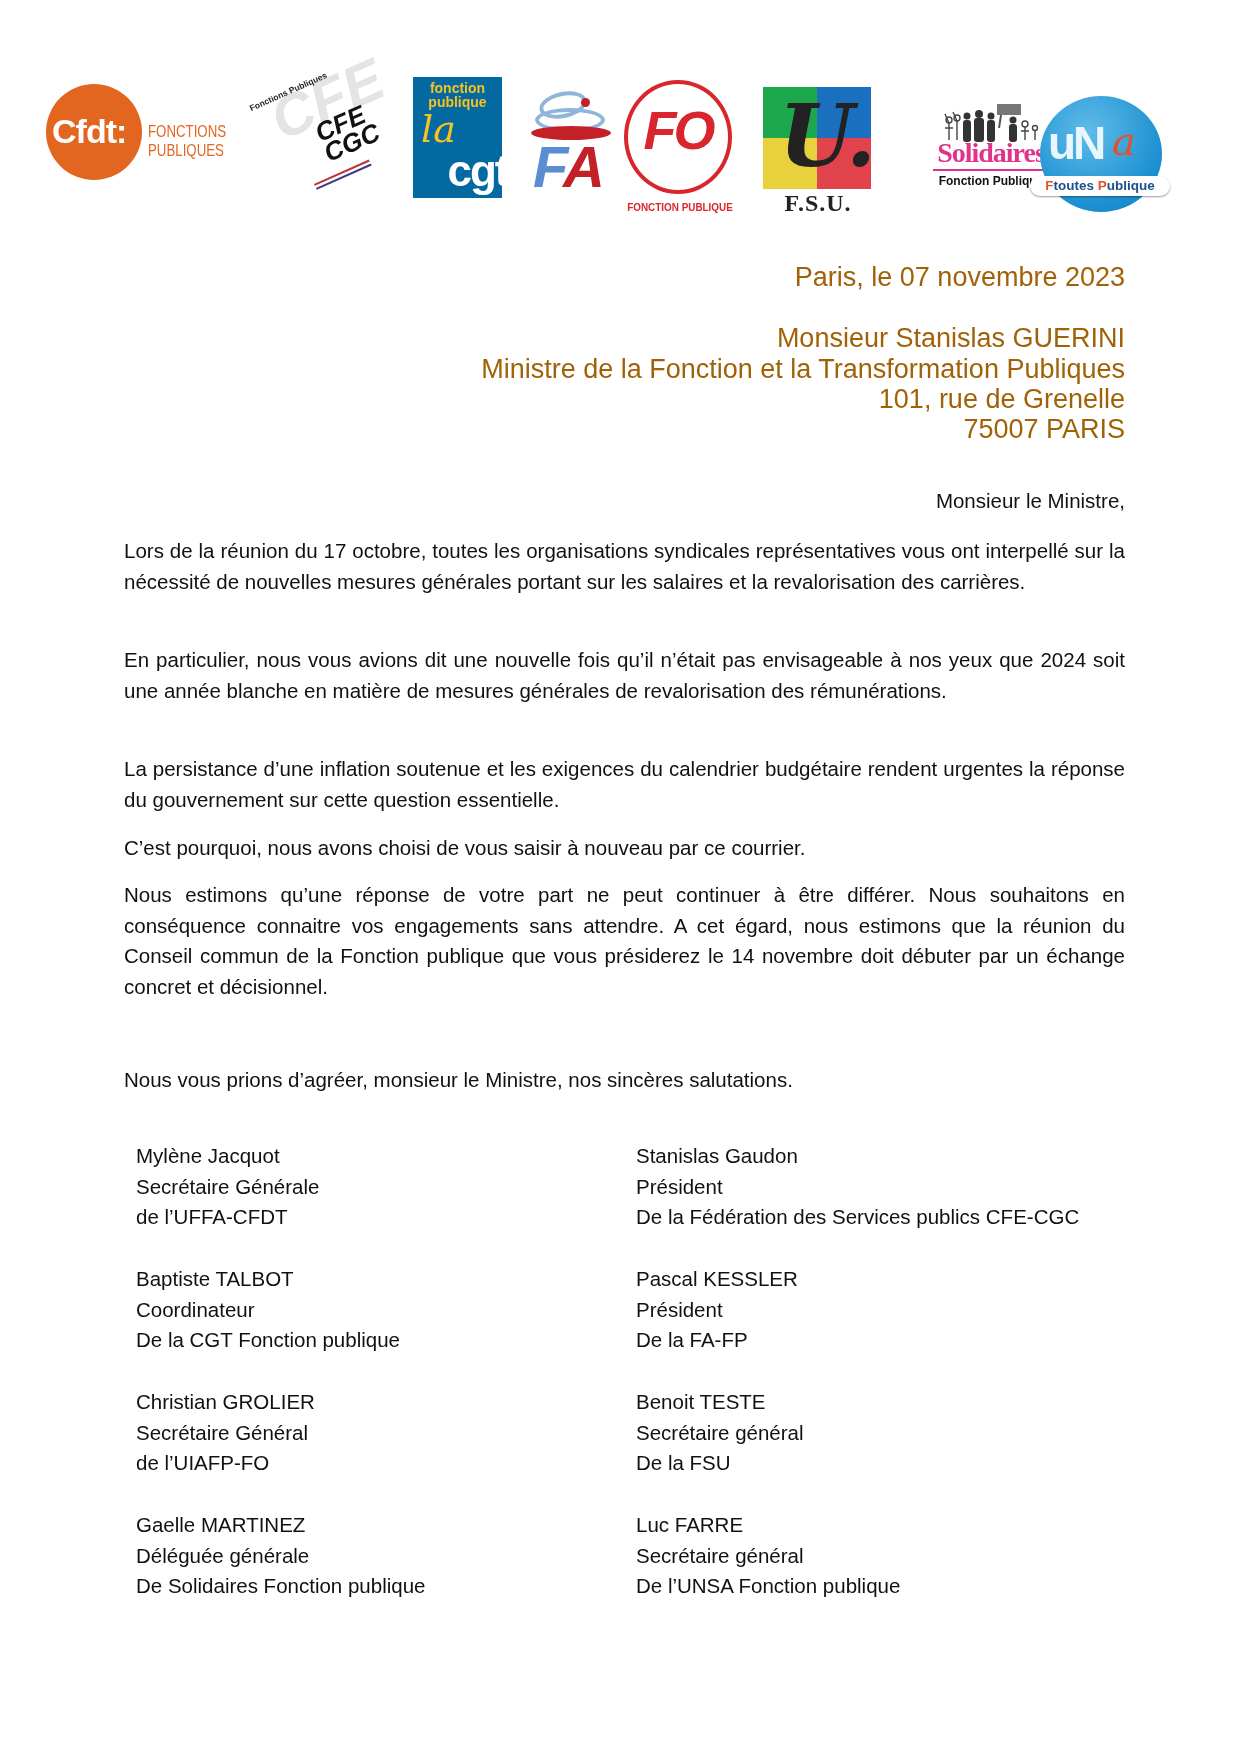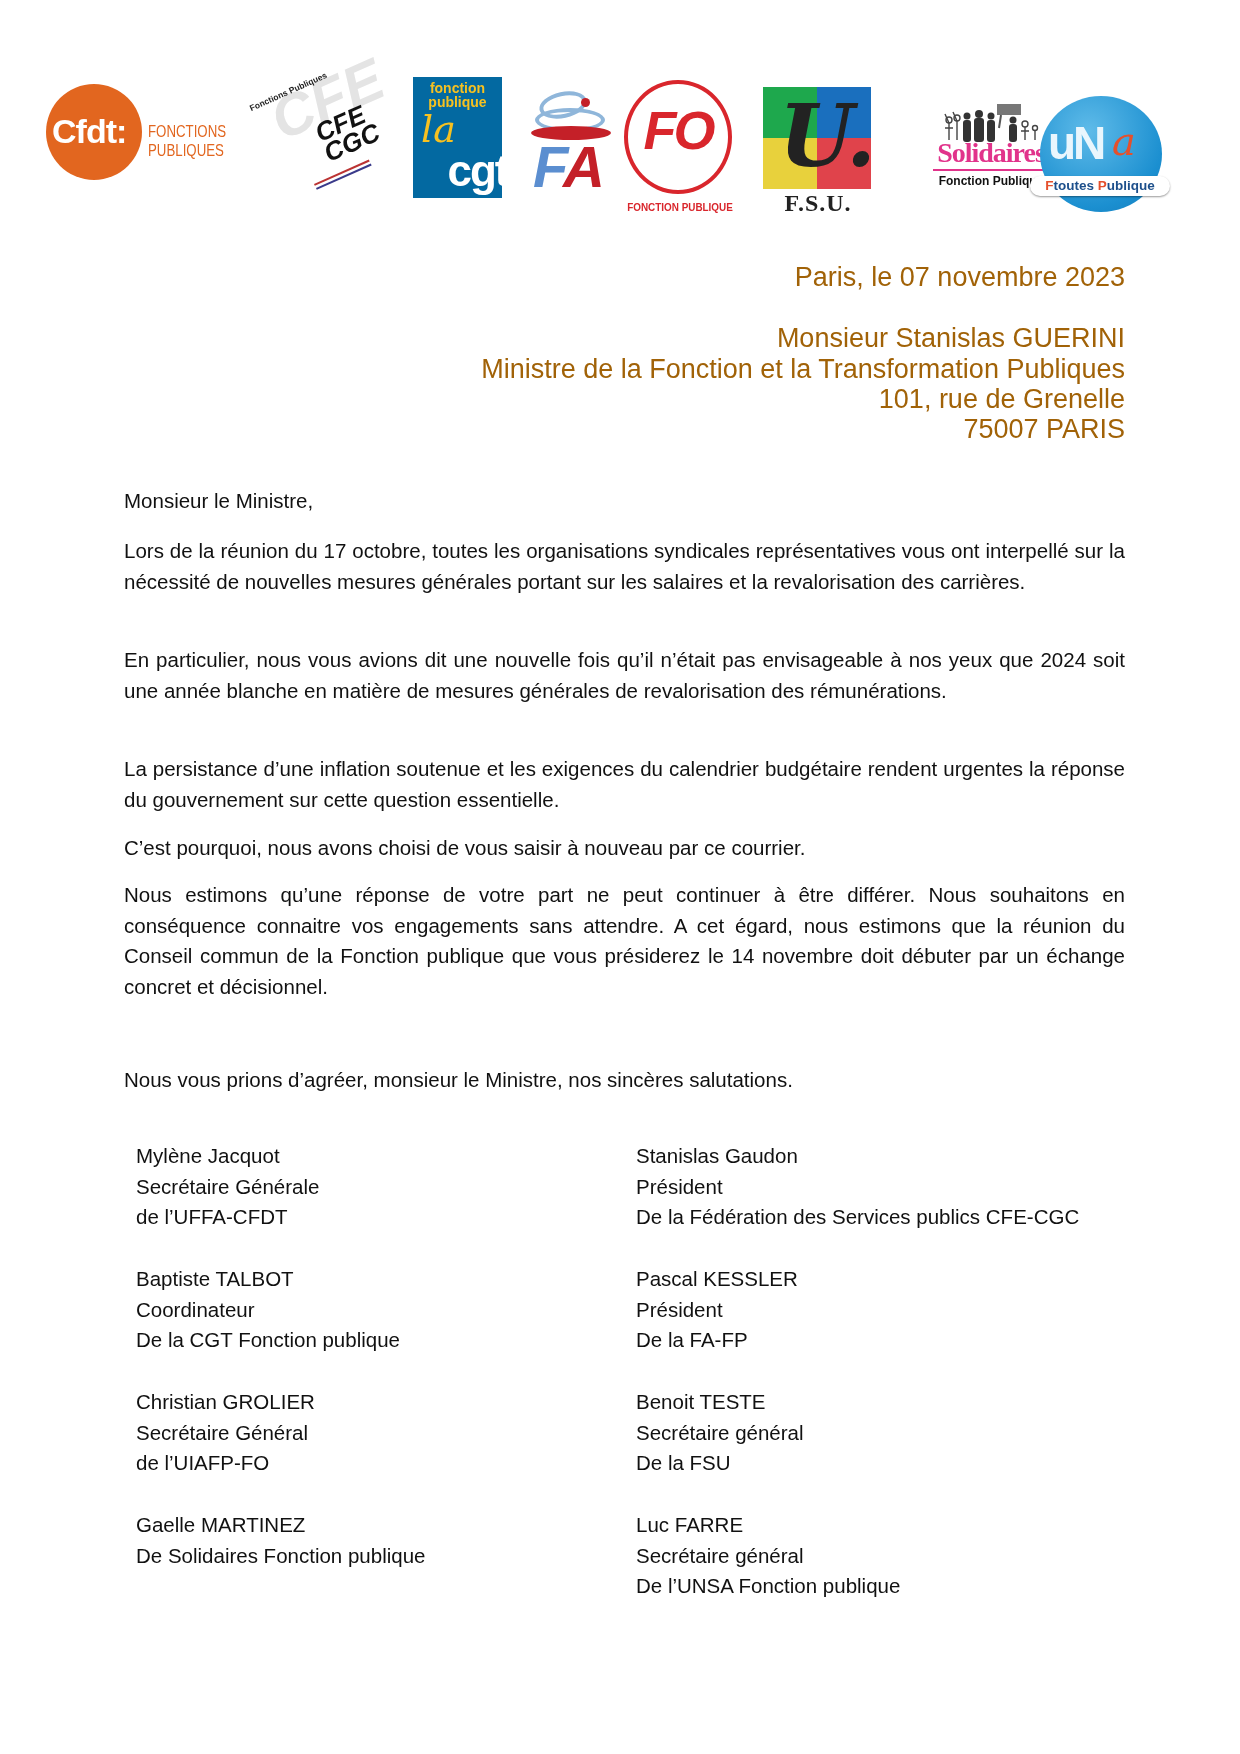--- a/index.html
+++ b/index.html
@@ -193,21 +193,21 @@
   </div>
 
   <div class="t right" style="top:262px;">Paris, le 07 novembre 2023</div>
   <div>
     <div class="t right" style="top:323px;">Monsieur Stanislas GUERINI</div>
     <div class="t right" style="top:354px;">Ministre de la Fonction et la Transformation Publiques</div>
     <div class="t right" style="top:384px;">101, rue de Grenelle</div>
     <div class="t right" style="top:414px;">75007 PARIS</div>
   </div>
 
-  <div class="para" style="top:486px;">Monsieur le Ministre,</div>
+  <div class="para" style="top:486px;text-align:right;">Monsieur le Ministre,</div>
   <div class="para just" style="top:536px;">Lors de la réunion du 17 octobre, toutes les organisations syndicales représentatives vous ont interpellé sur la nécessité de nouvelles mesures générales portant sur les salaires et la revalorisation des carrières.</div>
   <div class="para just" style="top:645px;">En particulier, nous vous avions dit une nouvelle fois qu’il n’était pas envisageable à nos yeux que 2024 soit une année blanche en matière de mesures générales de revalorisation des rémunérations.</div>
   <div class="para just" style="top:754px;">La persistance d’une inflation soutenue et les exigences du calendrier budgétaire rendent urgentes la réponse du gouvernement sur cette question essentielle.</div>
   <div class="para just" style="top:833px;">C’est pourquoi, nous avons choisi de vous saisir à nouveau par ce courrier.</div>
   <div class="para just" style="top:880px;">Nous estimons qu’une réponse de votre part ne peut continuer à être différer. Nous souhaitons en conséquence connaitre vos engagements sans attendre. A cet égard, nous estimons que la réunion du Conseil commun de la Fonction publique que vous présiderez le 14 novembre doit débuter par un échange concret et décisionnel.</div>
   <div class="para" style="top:1065px;">Nous vous prions d’agréer, monsieur le Ministre, nos sincères salutations.</div>
 
   <div>
     <div class="sig" style="left:136px; top:1141px;">
       <div>Mylène Jacquot</div>
@@ -237,20 +237,21 @@
       <div>de l’UIAFP-FO</div>
     </div>
     <div class="sig" style="left:636px; top:1387px;">
       <div>Benoit TESTE</div>
       <div>Secrétaire général</div>
       <div>De la FSU</div>
     </div>
 
     <div class="sig" style="left:136px; top:1510px;">
       <div>Gaelle MARTINEZ</div>
+      <div>Déléguée générale</div>
       <div>De Solidaires Fonction publique</div>
     </div>
     <div class="sig" style="left:636px; top:1510px;">
       <div>Luc FARRE</div>
       <div>Secrétaire général</div>
       <div>De l’UNSA Fonction publique</div>
     </div>
   </div>
 
 </div>

